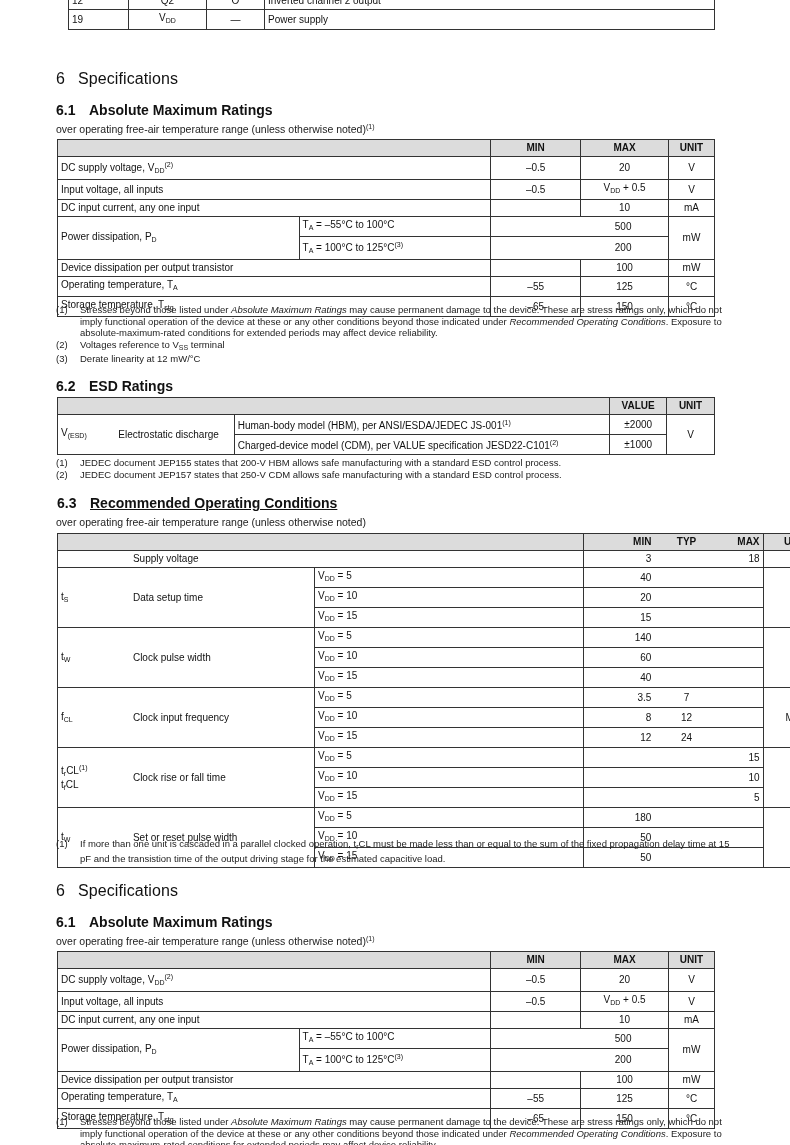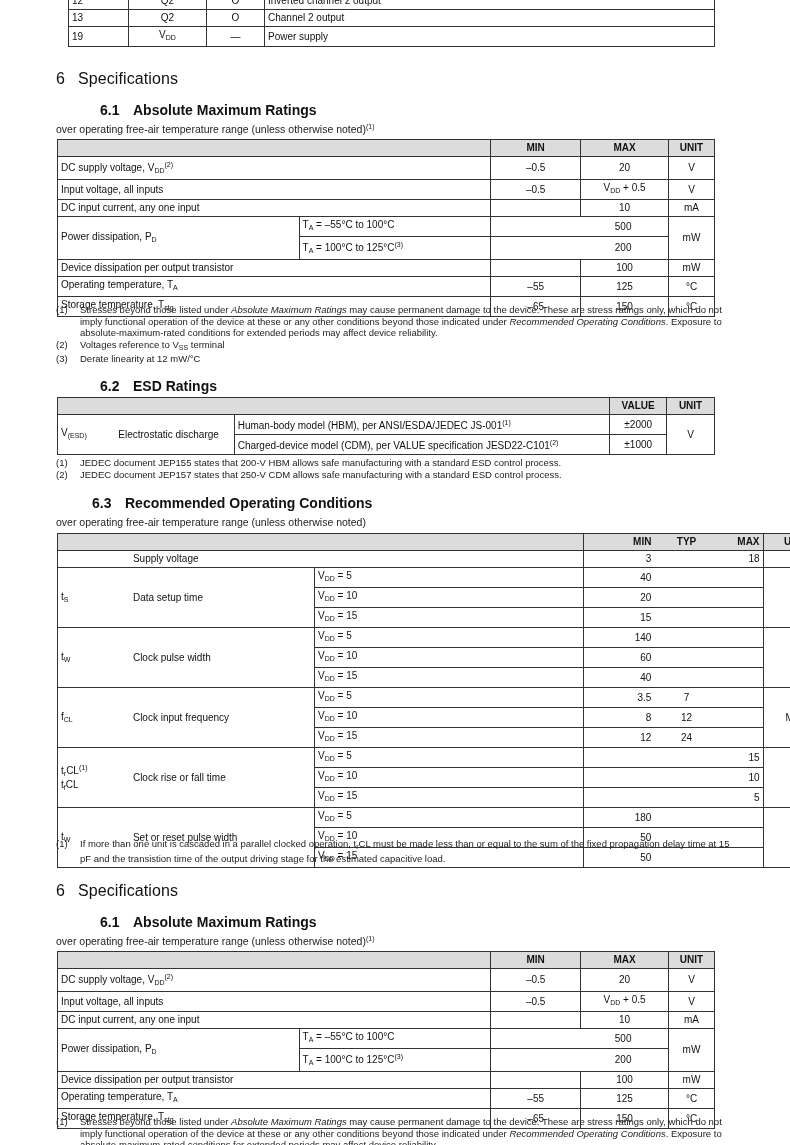--- a/index.html
+++ b/index.html
@@ -9,21 +9,21 @@
   td,th{border:1px solid #333;padding:0 3px;font-size:10px;line-height:16px;height:16px;white-space:nowrap;}
   th{background:#dcdcdc;font-weight:bold;}
   .c{text-align:center;}
   .r{text-align:right;}
   .l{text-align:left;}
   sub{font-size:7px;vertical-align:-2px;}
   sup{font-size:7px;vertical-align:4px;}
   .h1{font-size:16px;font-weight:normal;letter-spacing:0.1px;}
   .h1 .num{display:inline-block;width:22px;}
   .h2{font-size:14px;font-weight:bold;}
-  .h2 .num{display:inline-block;width:33px;margin-left:44px;}
+  .h2 .num{display:inline-block;width:33px;}
   .sub{font-size:10.5px;color:#222;}
   .notes{font-size:9.5px;line-height:11.5px;color:#222;}
   .notes .n{display:flex;}
   .notes .n .idx{width:24px;flex:none;}
   .notes .n .tx{width:660px;}
   .pin-table td{height:16px;line-height:16px;}
 </style>
 </head>
 <body>
 
@@ -35,26 +35,20 @@
       <col>
     </colgroup>
   <tbody>
       <tr>
     <td class="l">12</td>
     <td class="c"><span style="text-decoration:overline">Q2</span></td>
     <td class="c">O</td>
     <td class="l">Inverted channel 2 output</td>
   </tr>
   <tr>
-    <td class="l">13</td>
-    <td class="c">Q2</td>
-    <td class="c">O</td>
-    <td class="l">Channel 2 output</td>
-  </tr>
-  <tr>
     <td class="l">19</td>
     <td class="c"><span>V</span><sub>DD</sub></td>
     <td class="c">—</td>
     <td class="l">Power supply</td>
   </tr>
 </tbody>
   </table>
 
 <div class="abs h1" style="left:56px;top:70px;">
   <span class="num">6</span><span>Specifications</span>
@@ -180,21 +174,21 @@
   <div class="n">
       <span class="idx">(1)</span>
       <span class="tx">JEDEC document JEP155 states that 200-V HBM allows safe manufacturing with a standard ESD control process.</span>
     </div>
   <div class="n">
       <span class="idx">(2)</span>
       <span class="tx">JEDEC document JEP157 states that 250-V CDM allows safe manufacturing with a standard ESD control process.</span>
     </div>
 </div>
 
-<div class="abs h2" style="left:48px;top:495px;">
+<div class="abs h2" style="left:57px;top:495px;text-decoration:underline;">
   <span class="num">6.3</span><span>Recommended Operating Conditions</span>
 </div>
 <div class="abs sub" style="left:56px;top:516px;">over operating free-air temperature range (unless otherwise noted)</div>
 
 <table class="abs" id="roc-table" style="left:57px;top:533px;width:772px;">
   <colgroup>
       <col style="width:62px">
       <col style="width:158px">
       <col style="width:230px">
       <col style="width:61px">

